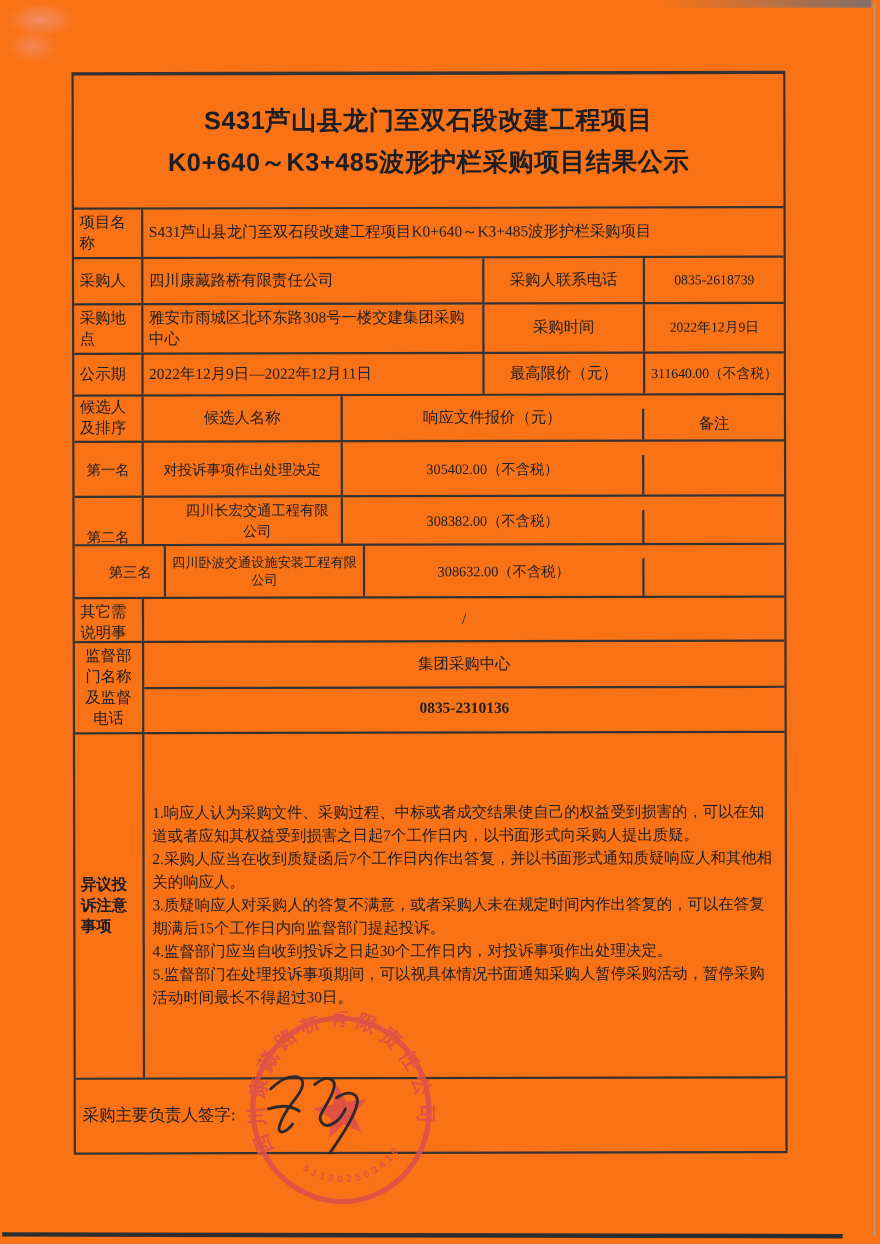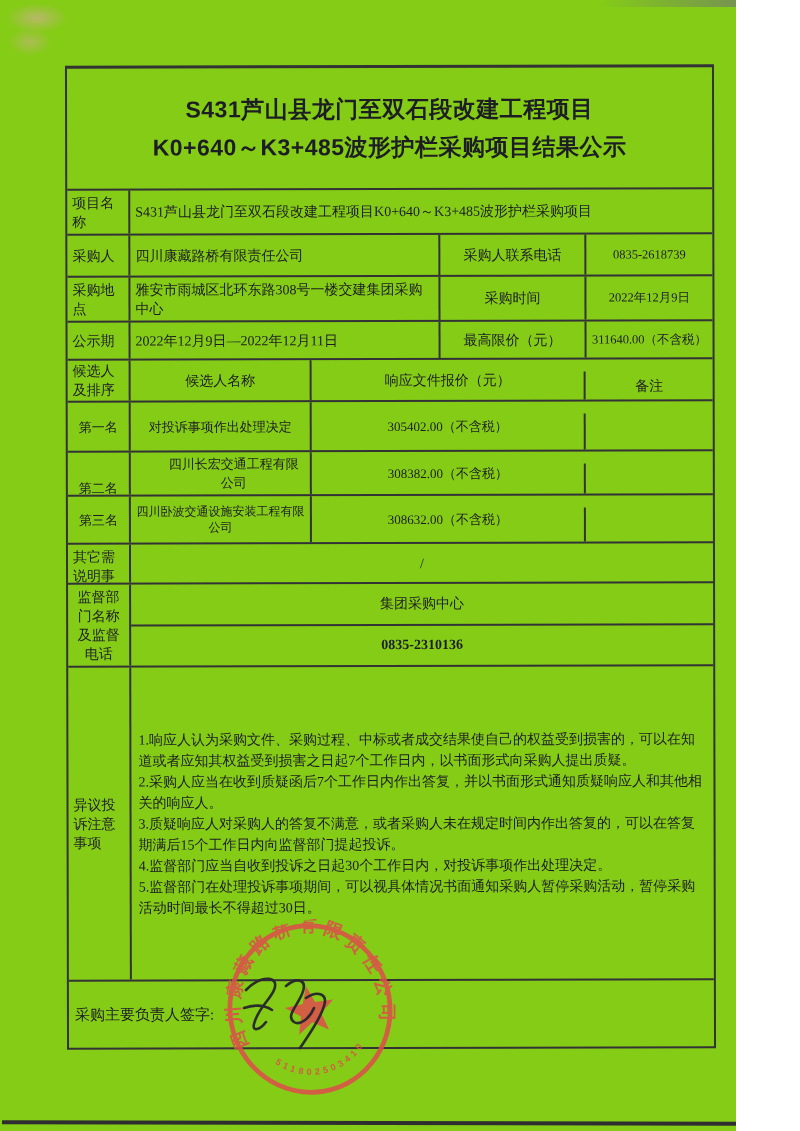--- a/index.html
+++ b/index.html
@@ -1,20 +1,20 @@
 <!DOCTYPE html>
 <html><head>
 <meta charset="utf-8">
 <style>
   * { margin:0; padding:0; box-sizing:border-box; }
   html,body { width:800px; }
   body { font-family:"Liberation Serif", serif; color:#1d1d24; }
   .page {
-    position:relative; width:736px; height:1131px;
-    background:#84cc16; overflow:hidden;
+    position:relative; width:800px; height:1131px;
+    background:#f97316; overflow:hidden;
   }
   
   .edge-right { position:absolute; left:794px; top:2px; width:2px; height:1122px; background:#9aa0a8; opacity:.75; }
   .edge-bottom { position:absolute; left:2px; top:1121px; width:764px; height:4px; background:#2e2e30; transform:rotate(.12deg); }
   .corner-shadow { position:absolute; left:600px; top:0; width:192px; height:7px; background:linear-gradient(to right, rgba(120,120,128,0), rgba(110,110,120,.85)); }
   .smudge1 { position:absolute; left:6px; top:3px; width:62px; height:30px; background:radial-gradient(ellipse at center, rgba(236,164,186,.5), rgba(236,164,186,0) 70%); }
   .smudge2 { position:absolute; left:8px; top:28px; width:44px; height:28px; background:radial-gradient(ellipse at center, rgba(236,164,186,.38), rgba(236,164,186,0) 70%); }
 
   
   .doc-table {
@@ -58,21 +58,21 @@
   .small-name { font-size:12px; line-height:16px; }
   .lab-clip { align-items:flex-start; overflow:hidden; }
   .lab-clip .lab-inner { max-height:40px; overflow:hidden; padding-top:1px; }
 
   .sup-stack { flex:1; display:flex; flex-direction:column; border-left:2px solid #333336; }
   .sup-sub { flex:1; display:flex; align-items:center; justify-content:center; font-size:14px; }
   .sup-sub + .sup-sub { border-top:2px solid #333336;font-weight:bold; }
 
   .obj-content { flex:1; border-left:2px solid #333336; display:flex; flex-direction:column; justify-content:center; padding:4px 7px; }
   .obj-item { font-size:14px; line-height:21px; }
-  .obj-label { align-items:center; }
+  .obj-label { align-items:center;font-weight:bold; }
 
   .sig-cell { width:100%; padding-left:6px; font-size:15px; }
 
   .stamp { position:absolute; left:224px; top:921px; width:172px; height:176px; transform:rotate(-10deg); opacity:.88; }
   .signature-ink { position:absolute; left:236px; top:968px; width:115px; height:84px; opacity:.95; }
 </style>
 </head>
 <body>
 
 <div class="page">
@@ -133,21 +133,21 @@
     </div>
 
     <div class="trow row-second">
       <div class="cell lab ctr" style="font-size:13px;margin-top:28px;">第二名</div>
       <div class="cell col-name ctr" style="font-size:13px;padding-left:32px;">四川长宏交通工程有限公司</div>
       <div class="cell col-price ctr price-txt">308382.00（不含税）</div>
       <div class="cell col-remark ctr"></div>
     </div>
 
     <div class="trow row-third">
-      <div class="cell lab ctr" style="font-size:13px;">第三名</div>
+      <div class="cell lab ctr" style="font-size:13px;margin-left:20px;">第三名</div>
       <div class="cell col-name ctr small-name">四川卧波交通设施安装工程有限公司</div>
       <div class="cell col-price ctr price-txt">308632.00（不含税）</div>
       <div class="cell col-remark ctr"></div>
     </div>
 
     <div class="trow row-other">
       <div class="cell lab lft lab-clip">
         <div class="lab-inner">其它需说明事项</div>
       </div>
       <div class="cell val-wide ctr">/</div>

